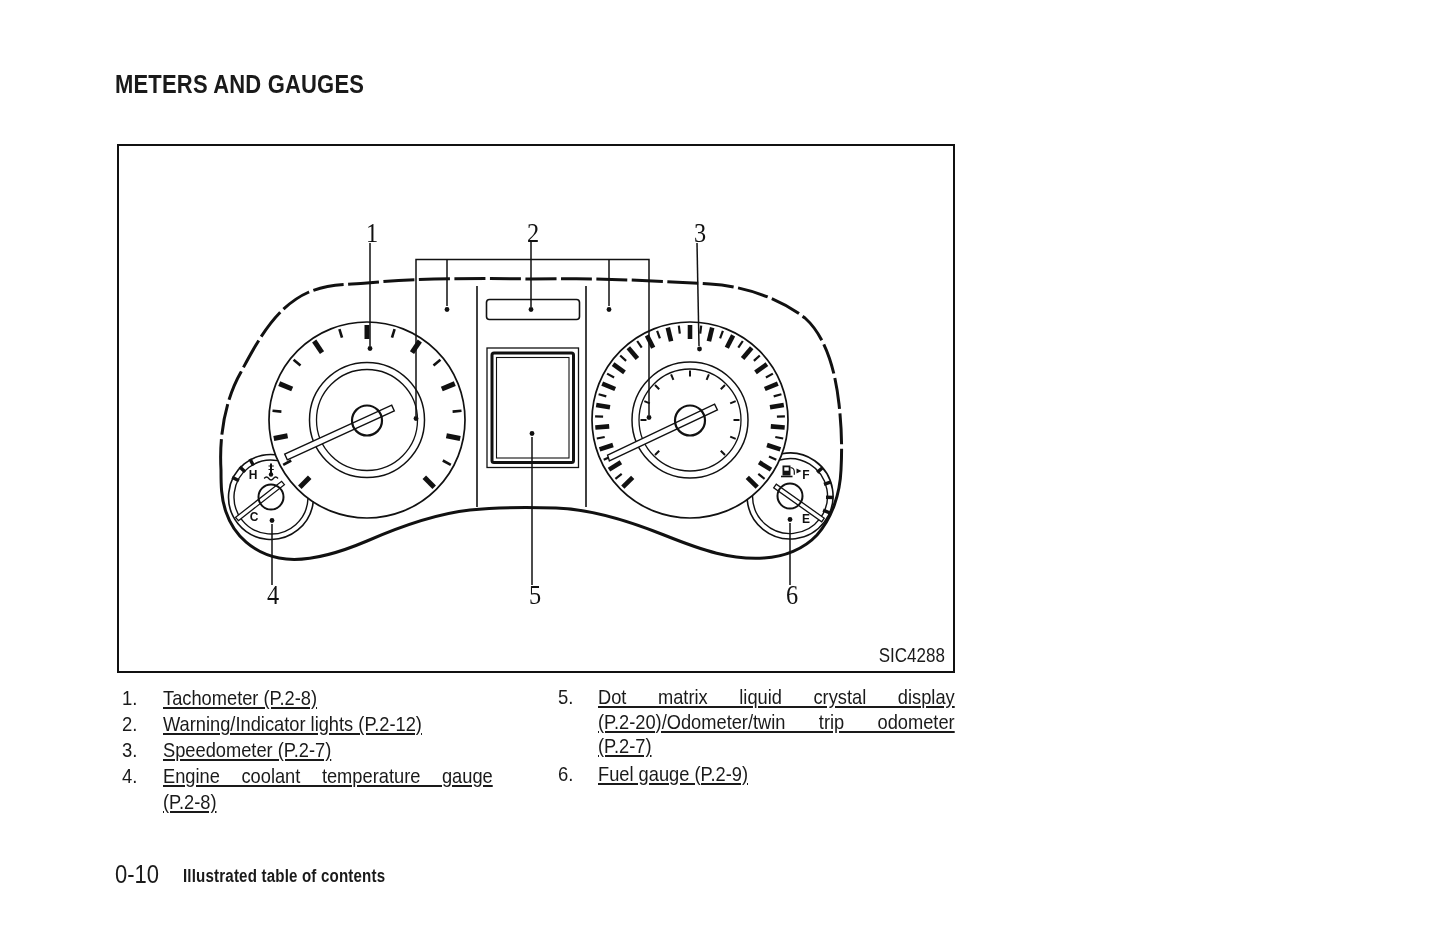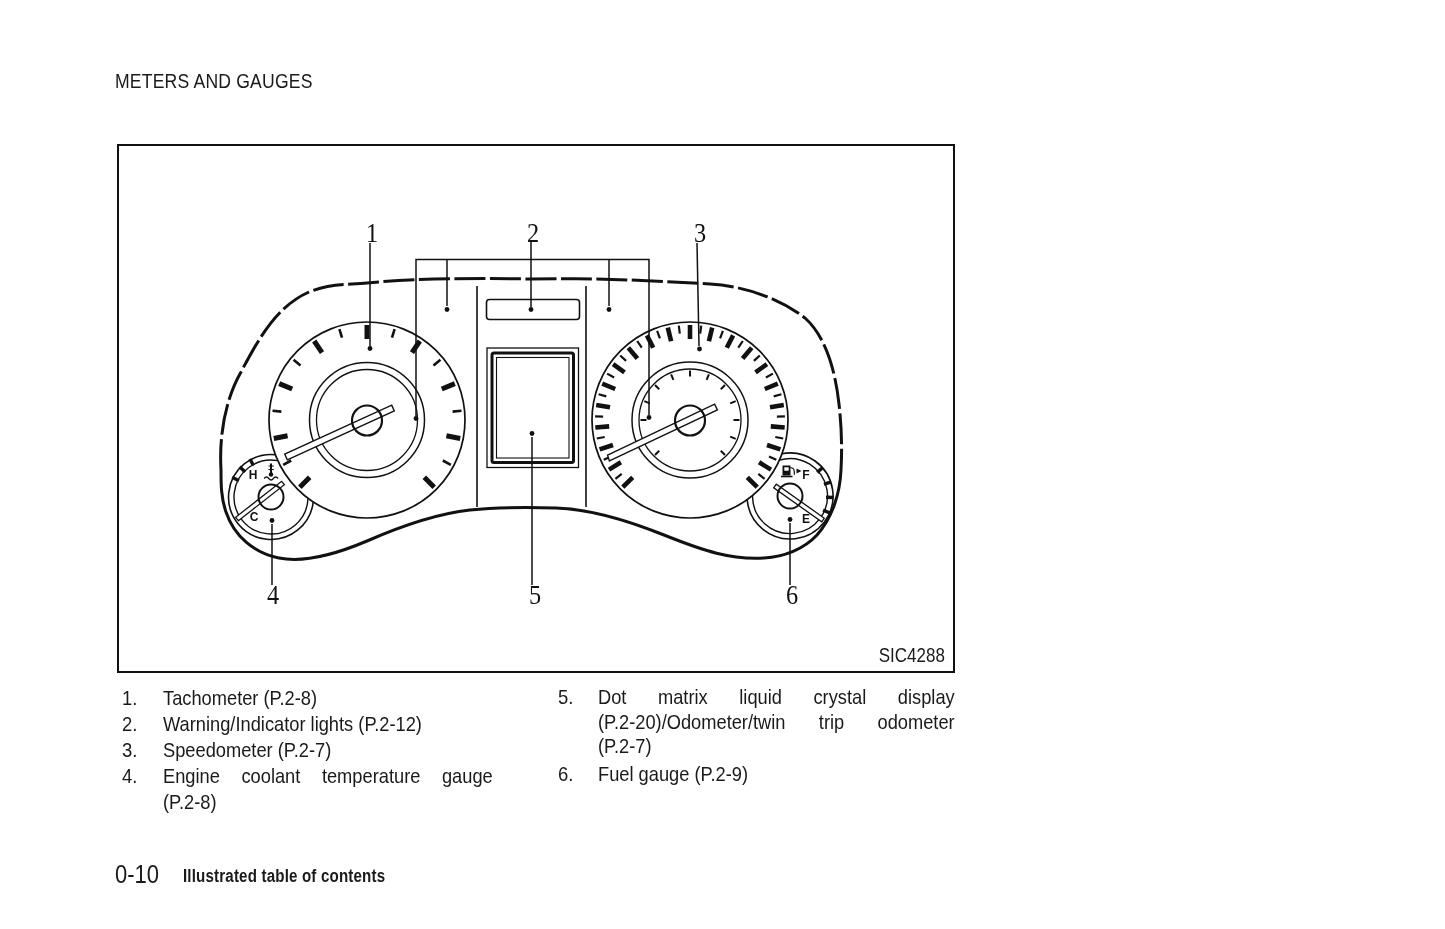--- a/index.html
+++ b/index.html
@@ -2,21 +2,21 @@
 <html><head>
 <meta charset="utf-8">
 <style>
   html,body{margin:0;padding:0;}
   body{
     width:1445px;height:929px;position:relative;background:#ffffff;
     font-family:"Liberation Sans",sans-serif;color:#1a1a1a;overflow:hidden;
   }
   .cond{display:inline-block;transform:scaleX(0.88);transform-origin:0 0;white-space:nowrap;}
   .page-title{
-    position:absolute;left:115px;top:70px;font-size:20px;font-weight:400;
+    position:absolute;left:115px;top:70px;font-size:25px;font-weight:700;
     letter-spacing:0.2px;
   }
   .figure-box{
     position:absolute;left:117px;top:144px;width:838px;height:529px;
     border:2px solid #111;box-sizing:border-box;background:#fff;
   }
   .figure-code{
     position:absolute;right:8px;bottom:4px;font-size:20px;
     transform:scaleX(0.85);transform-origin:100% 100%;
   }
@@ -24,21 +24,21 @@
     position:absolute;font-family:"Liberation Serif",serif;font-size:27px;
     transform:translate(-50%,-50%) scaleX(0.9);color:#111;
   }
   .legend{position:absolute;font-size:21px;line-height:26px;}
   .legend-left{left:122px;top:685px;width:470px;}
   .legend-right{left:558px;top:685px;width:480px;line-height:24.5px;}
   .lrow{display:flex;align-items:flex-start;}
   .lnum{flex:0 0 41px;}
   .legend-right .lnum{flex:0 0 40px;}
   .lnum span{display:inline-block;transform:scaleX(0.88);transform-origin:0 0;}
-  .ltext{flex:1 1 auto;}
+  .ltext{flex:1 1 auto;text-decoration:underline;}
   .lline{transform:scaleX(0.87);transform-origin:0 0;white-space:nowrap;}
   .lline.just{white-space:normal;text-align:justify;text-align-last:justify;}
   .w379{width:379px;}
   .w410{width:410px;}
   .mt3{margin-top:3px;}
   .footer-num{
     position:absolute;left:115px;top:860px;font-size:25px;
     transform:scaleX(0.88);transform-origin:0 0;
   }
   .footer-section{

